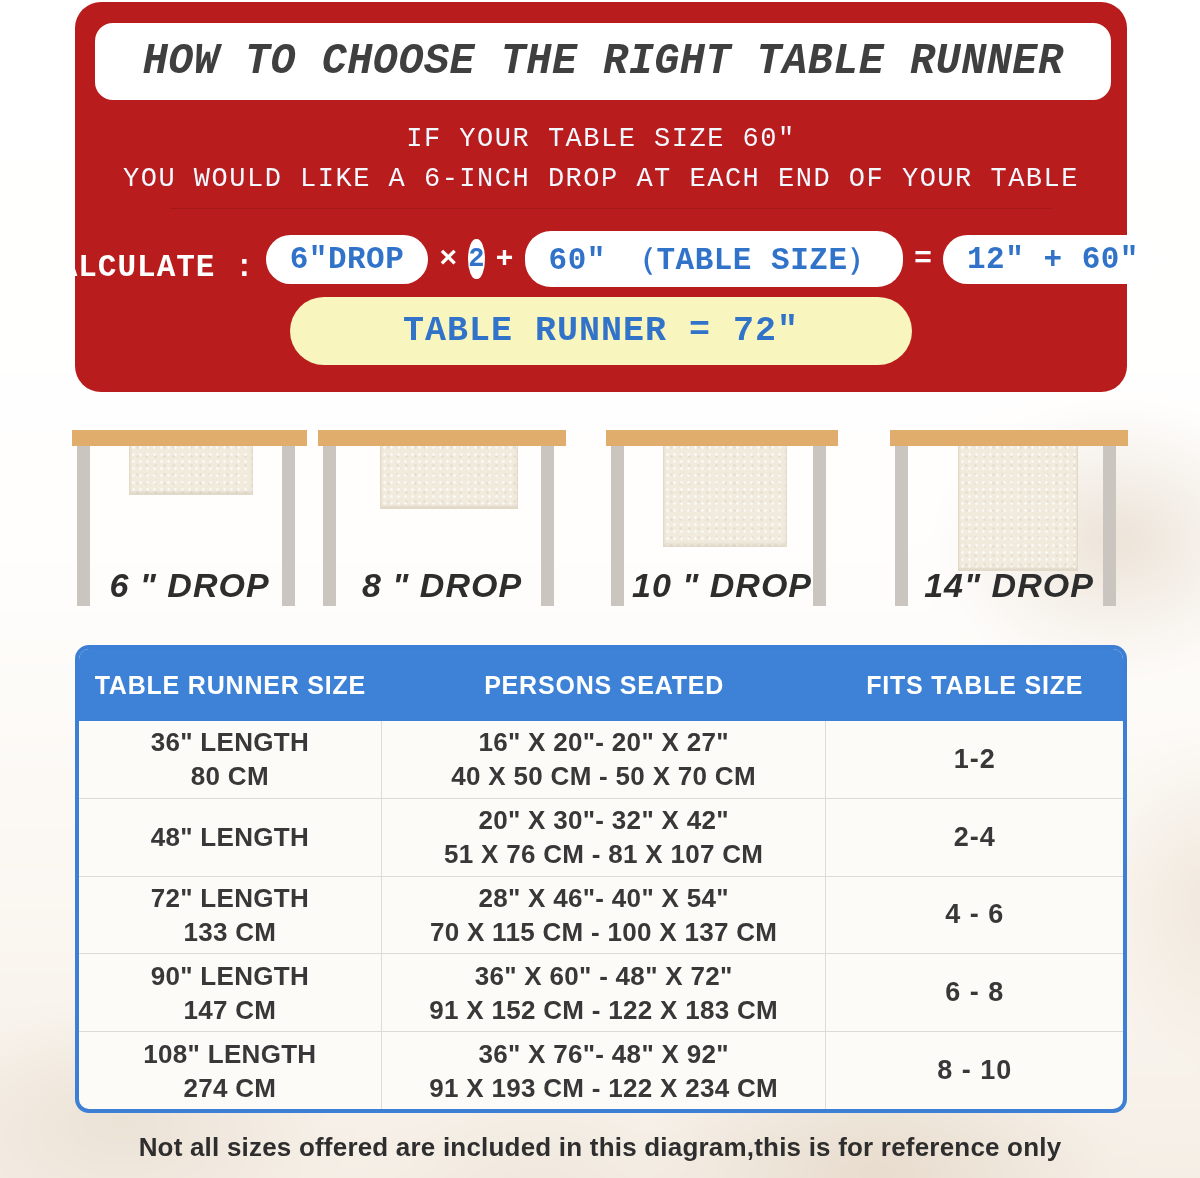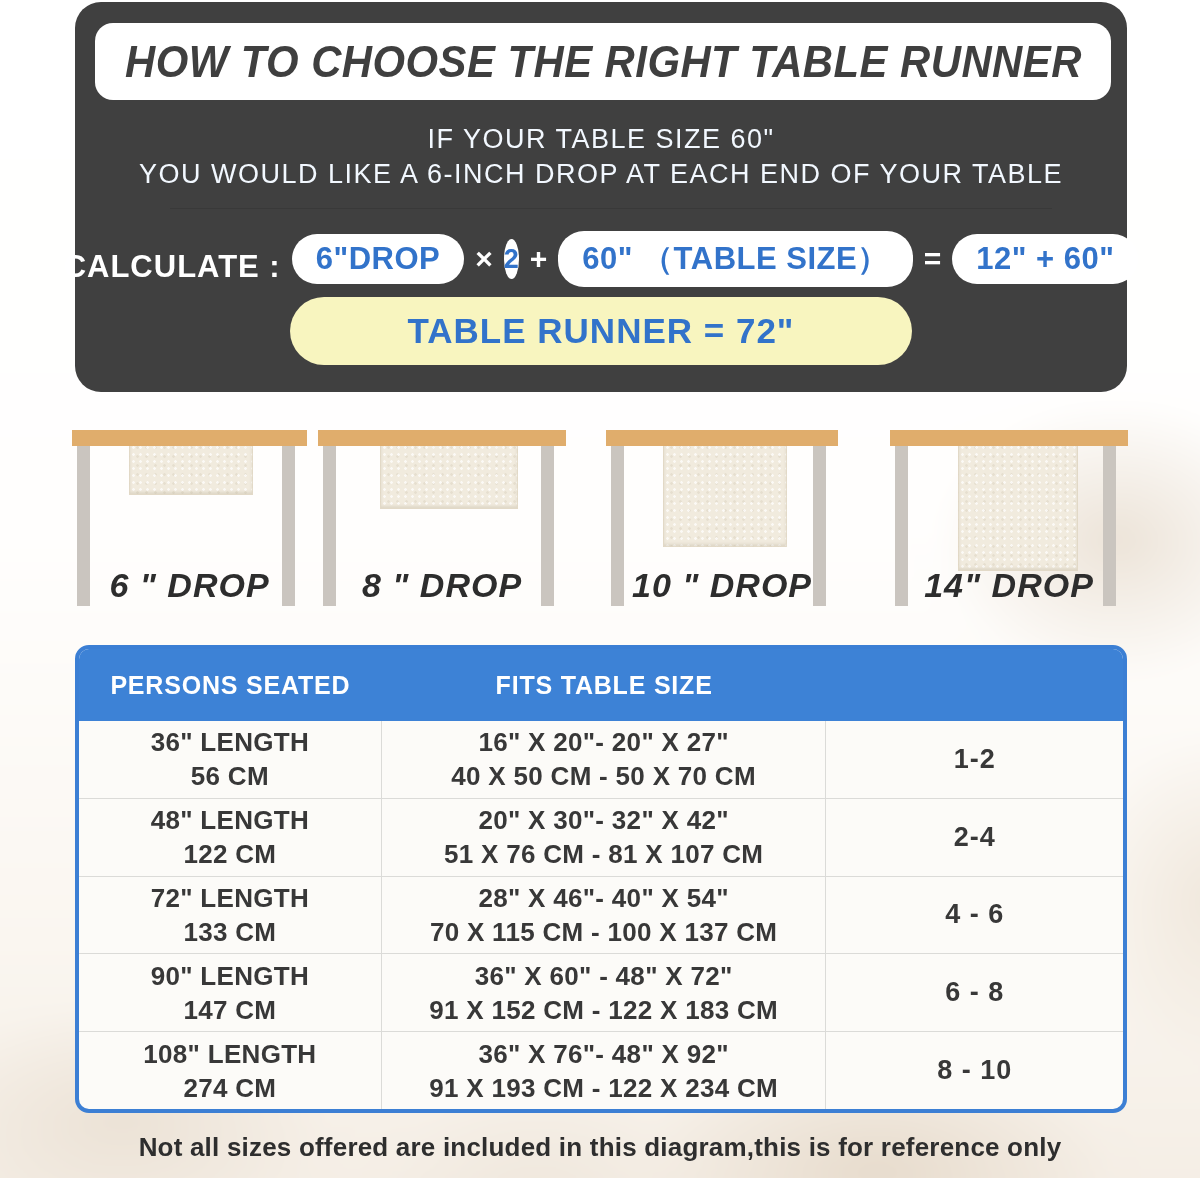--- a/index.html
+++ b/index.html
@@ -17,34 +17,34 @@
       radial-gradient(220px 160px at 45% 99%, rgba(236,227,215,.6), transparent 70%),
       radial-gradient(200px 240px at 99% 75%, rgba(229,216,199,.5), transparent 70%),
       linear-gradient(180deg,#ffffff 0%,#fffefd 45%,#faf6f0 78%,#f4ede4 100%);
     filter:blur(10px);
   }
   .layer{position:relative;z-index:1;}
 
   
   .top-panel{
     position:absolute;left:75px;top:2px;width:1052px;height:390px;
-    background:#404040;border-radius:26px;
+    background:#b91c1c;border-radius:26px;font-family:Liberation Mono, monospace;
   }
   .title-box{
     position:absolute;left:20px;top:21px;right:16px;height:77px;
     background:#fff;border-radius:18px;
     display:flex;align-items:center;justify-content:center;
   }
   .title-box .t{
     font-size:45px;font-weight:bold;font-style:italic;color:#3f3f3f;
     letter-spacing:.5px;white-space:nowrap;display:inline-block;transform:scaleX(.93);
   }
   .intro{position:absolute;left:0;right:0;top:122px;text-align:center;color:#f2f8ff;}
   .intro .l1{font-size:27px;letter-spacing:1.5px;}
-  .intro .l2{font-size:27px;letter-spacing:1.5px;margin-top:4px;}
+  .intro .l2{font-size:27px;letter-spacing:1.5px;margin-top:10px;}
   .intro-divider{position:absolute;left:95px;right:75px;top:206px;height:1px;background:rgba(0,0,0,.10);}
   .calc-row{
     position:absolute;left:0;right:0;top:231px;height:52px;
     display:flex;align-items:center;justify-content:center;gap:11px;white-space:nowrap;
   }
   .calc-label{color:#fff;font-size:31px;font-weight:bold;letter-spacing:1px;margin-top:16px;}
   .pill{
     background:#fff;border-radius:26px;padding:7px 24px;
     color:#3273CA;font-size:31px;font-weight:bold;letter-spacing:.5px;
   }
@@ -169,41 +169,41 @@
     <div class="fig fig3">
       <div class="runner"></div>
       <div class="bar"></div>
       <div class="leg l"></div>
       <div class="leg r"></div>
       <div class="drop-label">14" DROP</div>
     </div>
 
     <div class="size-panel">
       <div class="size-head">
+        <div>TABLE RUNNER SIZE</div>
         <div>PERSONS SEATED</div>
         <div>FITS TABLE SIZE</div>
       </div>
       <div class="size-body">
 
         <div class="size-row">
           <div class="cell c1">
             <div class="line1">36" LENGTH</div>
-            <div class="line2">56 CM</div>
+            <div class="line2">80 CM</div>
           </div>
           <div class="cell c2">
             <div class="line1">16" X 20"- 20" X 27"</div>
             <div class="line2">40 X 50 CM - 50 X 70 CM</div>
           </div>
           <div class="cell c3 persons">1-2</div>
         </div>
 
         <div class="size-row">
           <div class="cell c1">
             <div class="line1">48" LENGTH</div>
-            <div class="line2">122 CM</div>
           </div>
           <div class="cell c2">
             <div class="line1">20" X 30"- 32" X 42"</div>
             <div class="line2">51 X 76 CM - 81 X 107 CM</div>
           </div>
           <div class="cell c3 persons">2-4</div>
         </div>
 
         <div class="size-row">
           <div class="cell c1">

